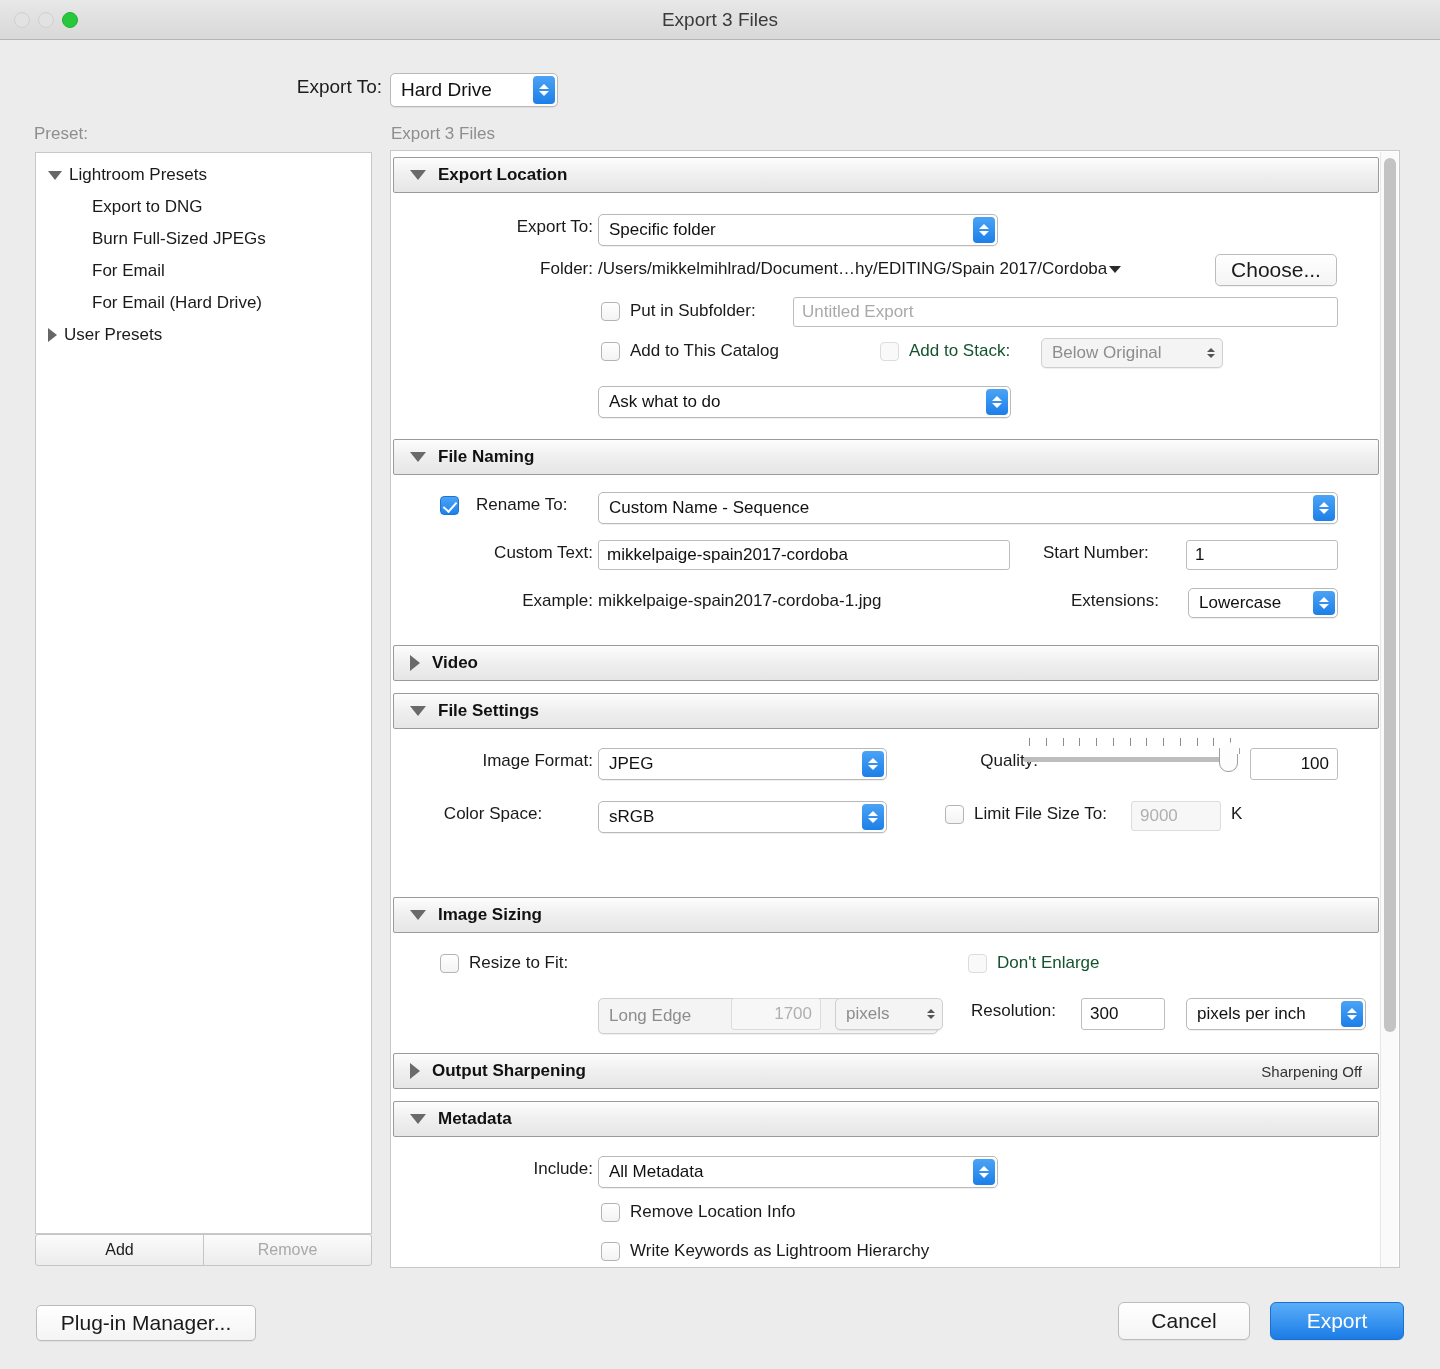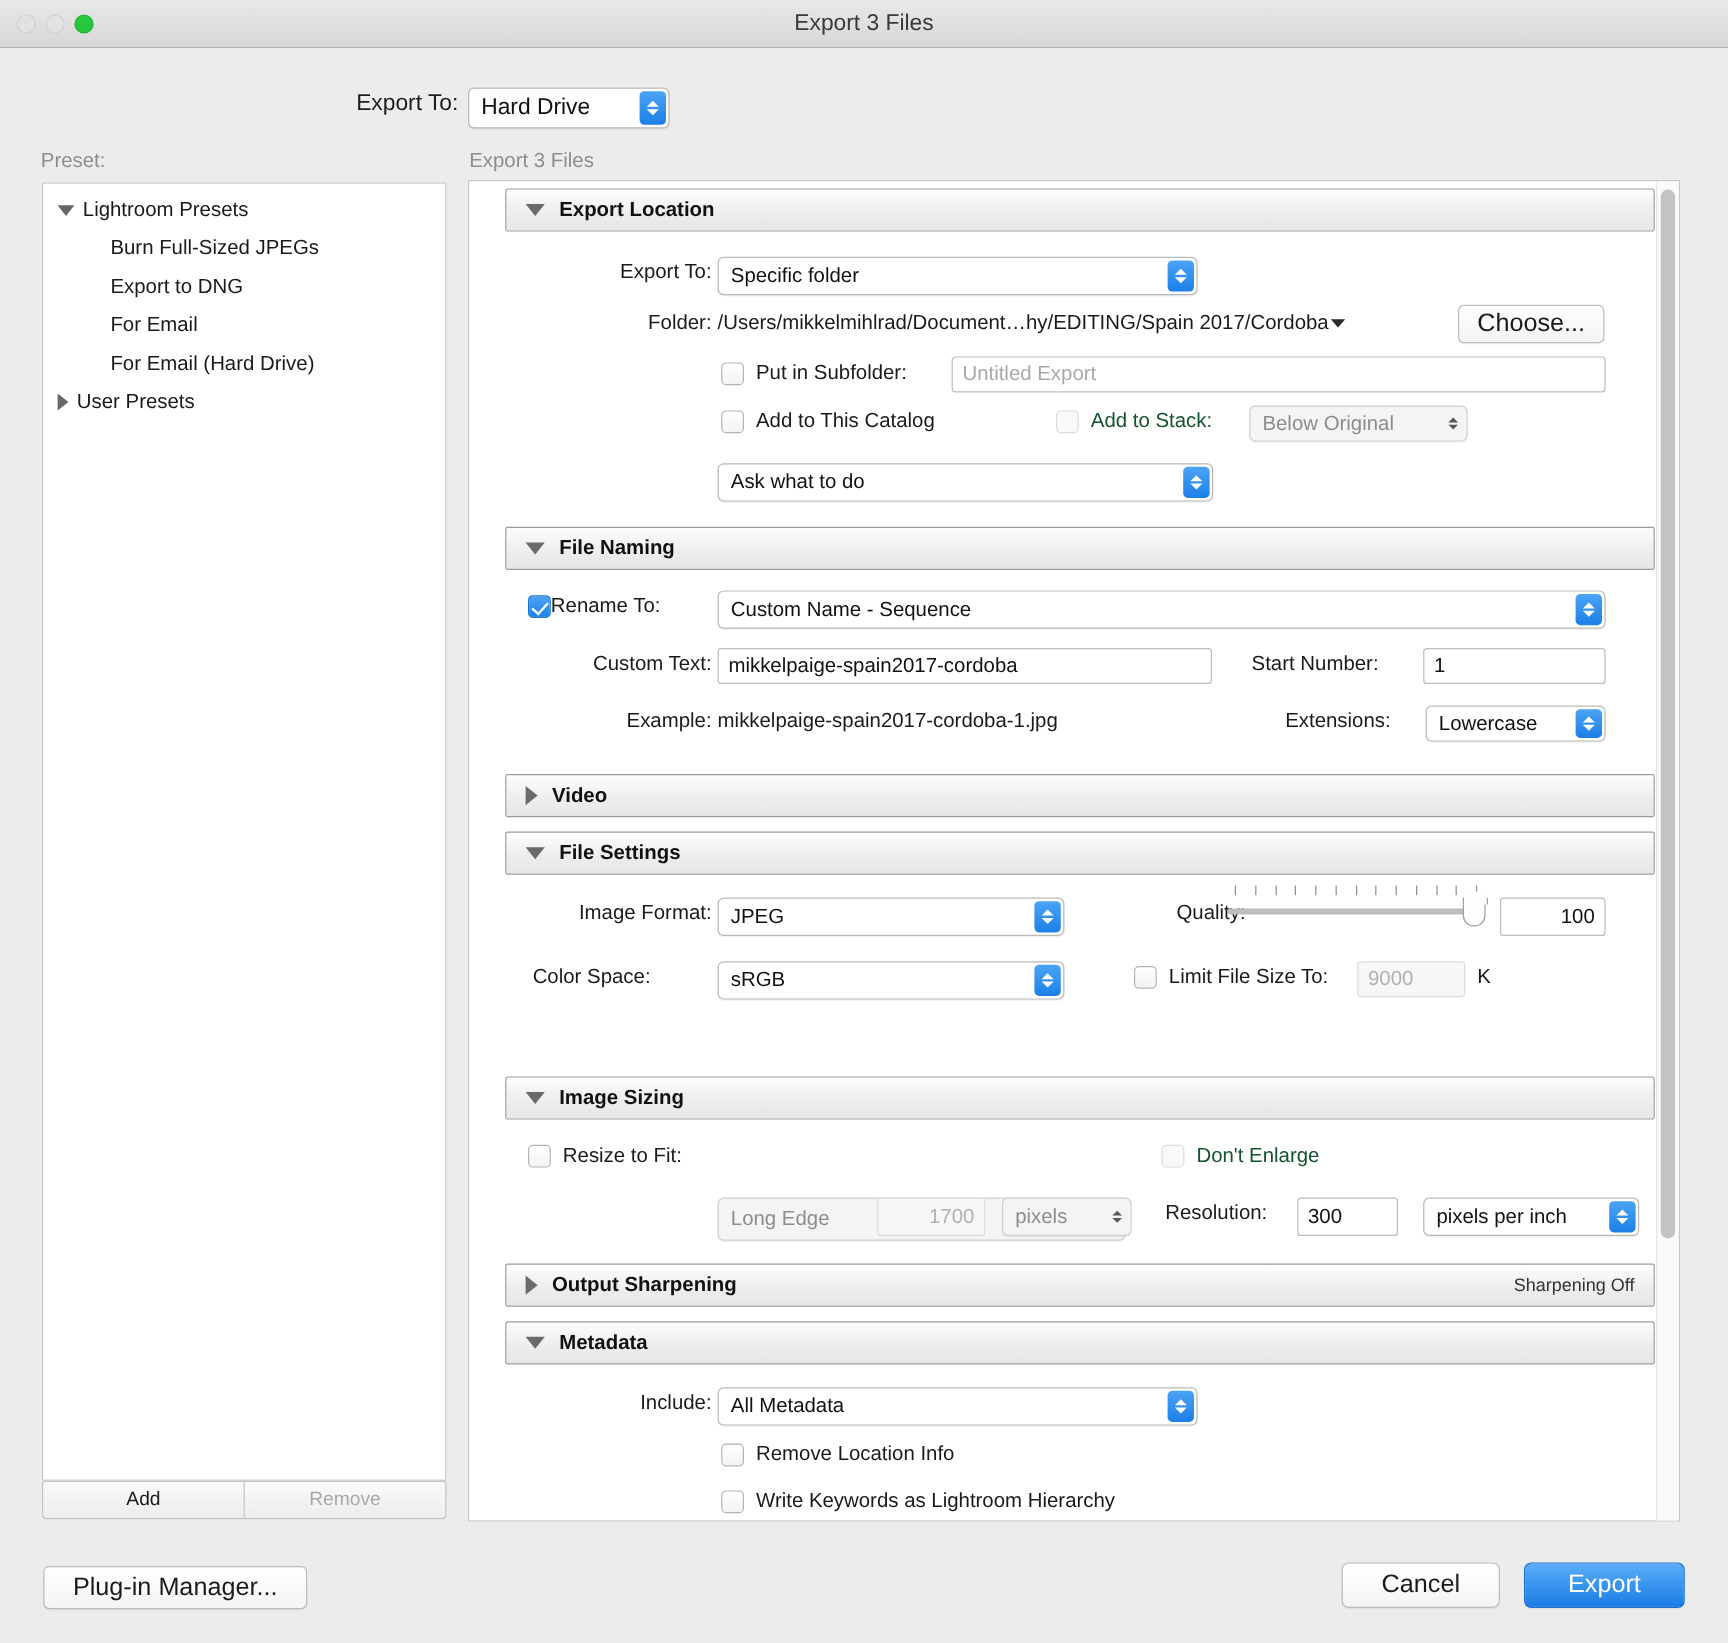--- a/index.html
+++ b/index.html
@@ -112,21 +112,21 @@
   .scrollthumb {
     position: absolute; left: 3px; top: 6px; width: 12px; height: 874px;
     background: #c3c3c3; border-radius: 6px;
   }
 
   .section { position: absolute; left: 2px; width: 986px; }
   .sec-head {
     position: relative; height: 36px;
     background: linear-gradient(to bottom,#fdfdfd 0%,#efefef 50%,#e6e6e6 100%);
     border: 1px solid #9b9b9b; border-radius: 2px;
-    display: flex; align-items: center; padding-left: 16px; margin-left: 28px;
+    display: flex; align-items: center; padding-left: 16px;
   }
   .sec-head .sectri { margin-right: 12px; }
   .sec-head .sectri.down { width:0;height:0;border-left:8px solid transparent;border-right:8px solid transparent;border-top:10px solid #6a6a6a; }
   .sec-head .sectri.right { width:0;height:0;border-top:8px solid transparent;border-bottom:8px solid transparent;border-left:10px solid #6a6a6a; }
   .sec-title { font-size: 17px; font-weight: bold; color: #111; }
   .sec-status { position: absolute; right: 16px; font-size: 15px; color: #333; }
   .sec-body { position: relative; }
 
   
   .row { position: absolute; display: flex; align-items: center; }
@@ -208,24 +208,24 @@
     </span>
 </div>
 
 <div class="preset-label">Preset:</div>
 <div class="preset-box">
   <div class="preset-row" style="margin-top:6px">
     <span class="tri down"></span>
     <span>Lightroom Presets</span>
   </div>
   <div class="preset-row child">
+    <span>Export to DNG</span>
+  </div>
+  <div class="preset-row child">
     <span>Burn Full-Sized JPEGs</span>
-  </div>
-  <div class="preset-row child">
-    <span>Export to DNG</span>
   </div>
   <div class="preset-row child">
     <span>For Email</span>
   </div>
   <div class="preset-row child">
     <span>For Email (Hard Drive)</span>
   </div>
   <div class="preset-row">
     <span class="tri right"></span>
     <span>User Presets</span>
@@ -307,21 +307,21 @@
       </div>
     </div>
 
     <div class="section" style="top:288px;">
       <div class="sec-head">
         <span class="sectri down"></span>
         <span class="sec-title">File Naming</span>
       </div>
       <div class="sec-body" style="height:158px;">
 
-        <div class="row" style="left:47px; top:20px; gap:0;">
+        <div class="row" style="left:47px; top:20px; gap:17px;">
           <span class="cb checked"></span>
           <span class="lbl">Rename To:</span>
         </div>
         <div class="popup" style="position:absolute; left:205px; top:17px; width:740px; height:32px;">
           <span>Custom Name - Sequence</span>
           <span class="arrows">
               <i class="up"></i>
               <i class="down"></i>
             </span>
         </div>

